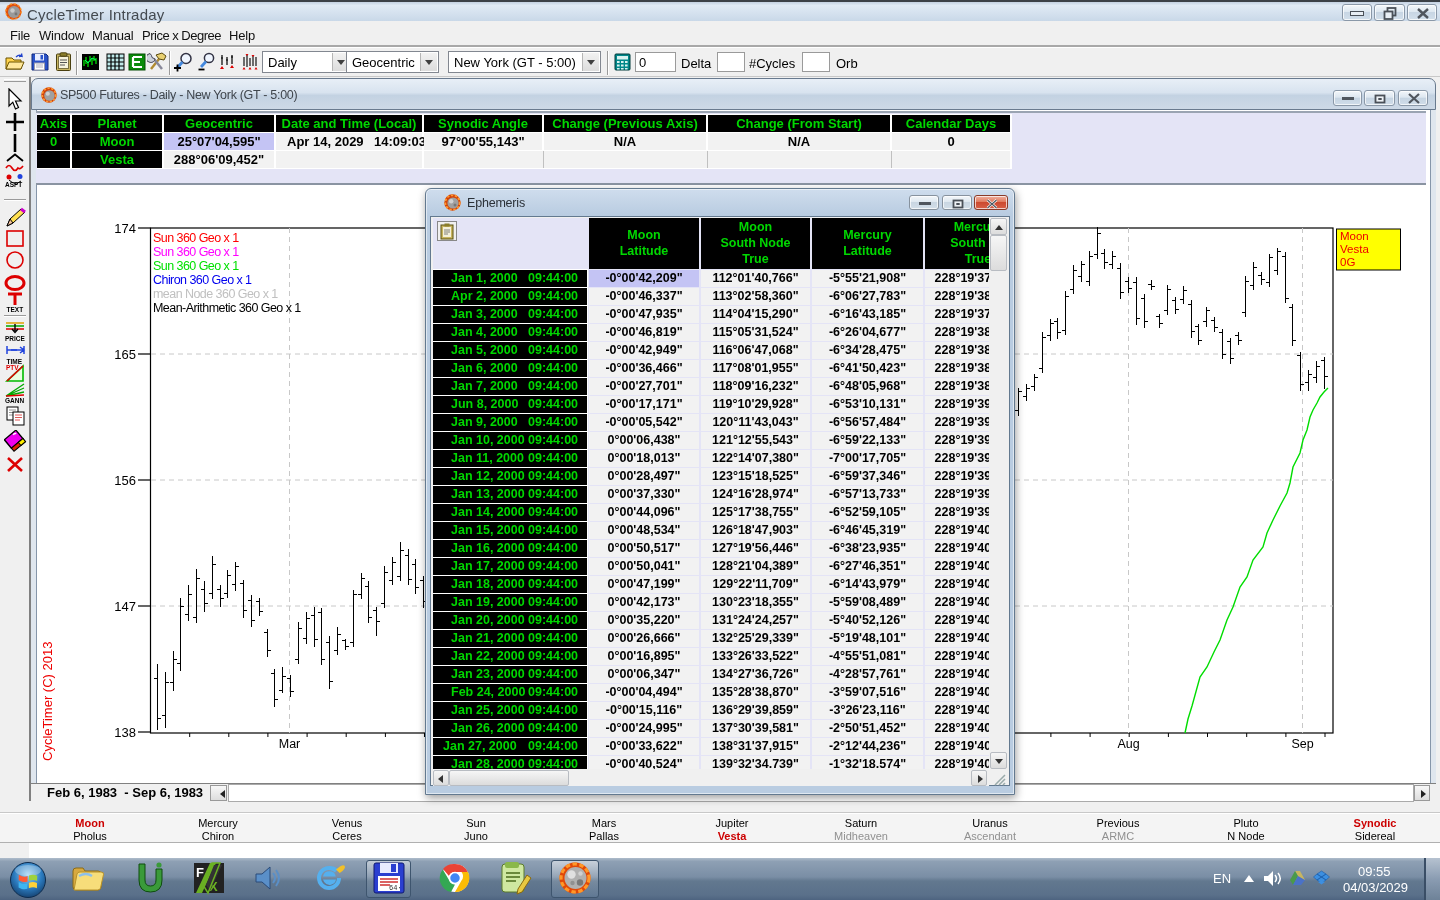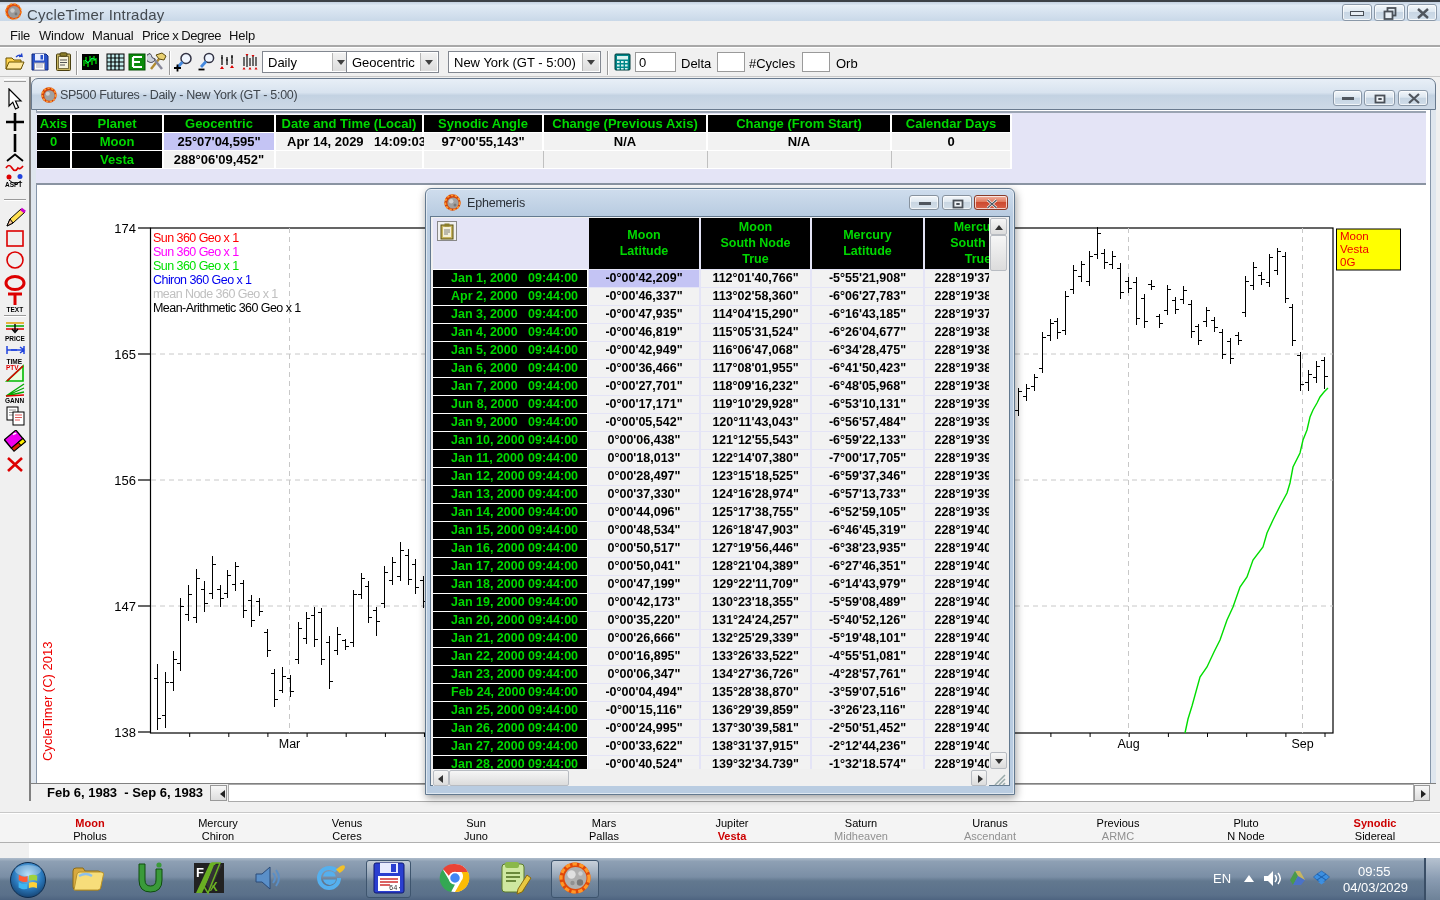--- a/index.html
+++ b/index.html
@@ -1004,21 +1004,21 @@
 <div class="ewc" style="left:492px;top:484px;width:106px;height:17px;line-height:17px;">228°19'40,480"</div>
 <div class="edc" style="left:0;top:502px;width:154px;height:17px;line-height:17px">
           <span style="position:absolute;left:18px">Jan 26, 2000</span>
           <span style="position:absolute;left:95px">09:44:00</span>
         </div>
 <div class="ewc" style="left:156px;top:502px;width:110px;height:17px;line-height:17px;">-0°00'24,995"</div>
 <div class="ewc" style="left:268px;top:502px;width:109px;height:17px;line-height:17px;">137°30'39,581"</div>
 <div class="ewc" style="left:379px;top:502px;width:111px;height:17px;line-height:17px;">-2°50'51,452"</div>
 <div class="ewc" style="left:492px;top:502px;width:106px;height:17px;line-height:17px;">228°19'40,480"</div>
 <div class="edc" style="left:0;top:520px;width:154px;height:17px;line-height:17px">
-          <span style="position:absolute;left:18px">Jan 27, 2000</span>
+          <span style="position:absolute;left:10px">Jan 27, 2000</span>
           <span style="position:absolute;left:95px">09:44:00</span>
         </div>
 <div class="ewc" style="left:156px;top:520px;width:110px;height:17px;line-height:17px;">-0°00'33,622"</div>
 <div class="ewc" style="left:268px;top:520px;width:109px;height:17px;line-height:17px;">138°31'37,915"</div>
 <div class="ewc" style="left:379px;top:520px;width:111px;height:17px;line-height:17px;">-2°12'44,236"</div>
 <div class="ewc" style="left:492px;top:520px;width:106px;height:17px;line-height:17px;">228°19'40,480"</div>
 <div class="edc" style="left:0;top:538px;width:154px;height:17px;line-height:17px">
           <span style="position:absolute;left:18px">Jan 28, 2000</span>
           <span style="position:absolute;left:95px">09:44:00</span>
         </div>

